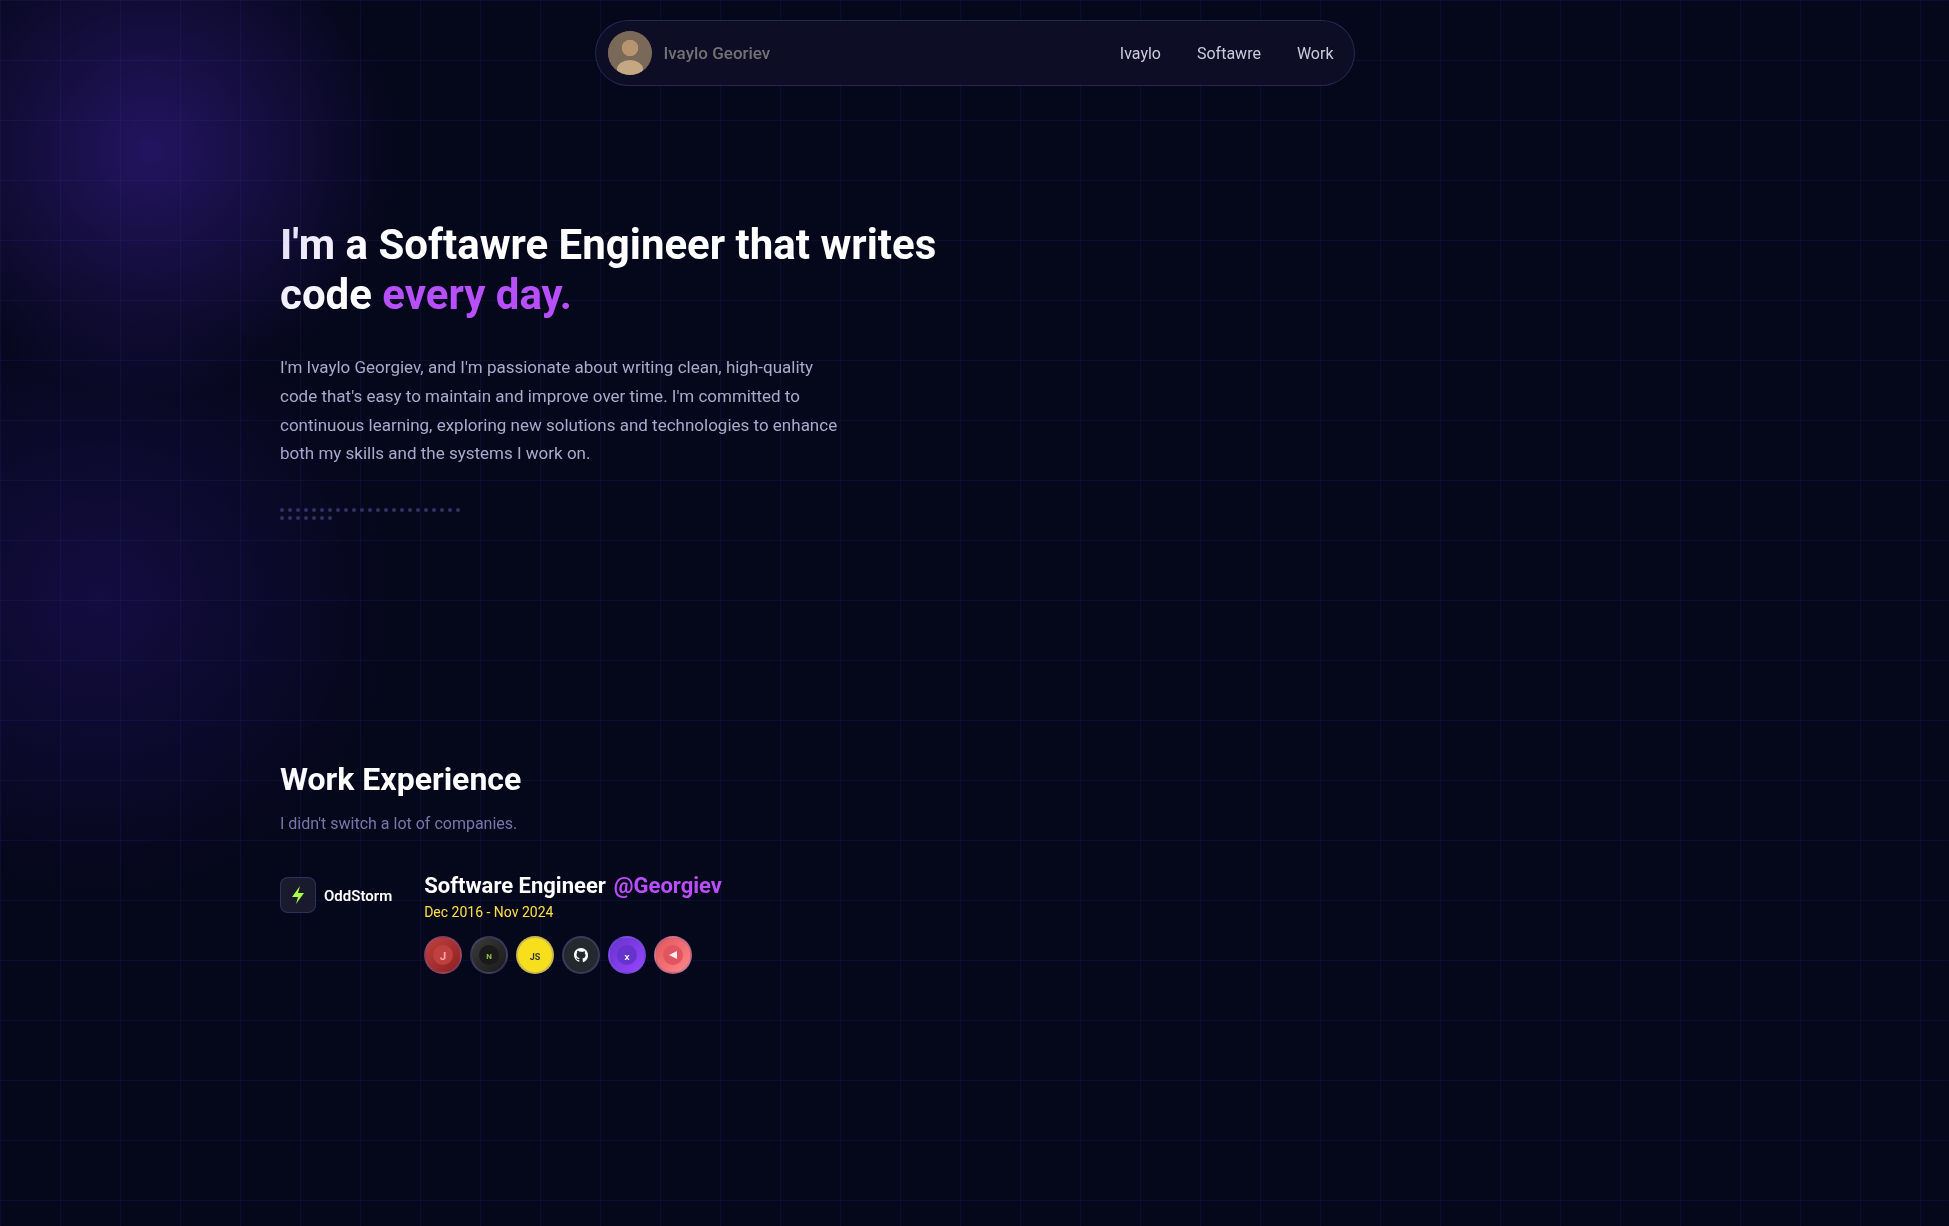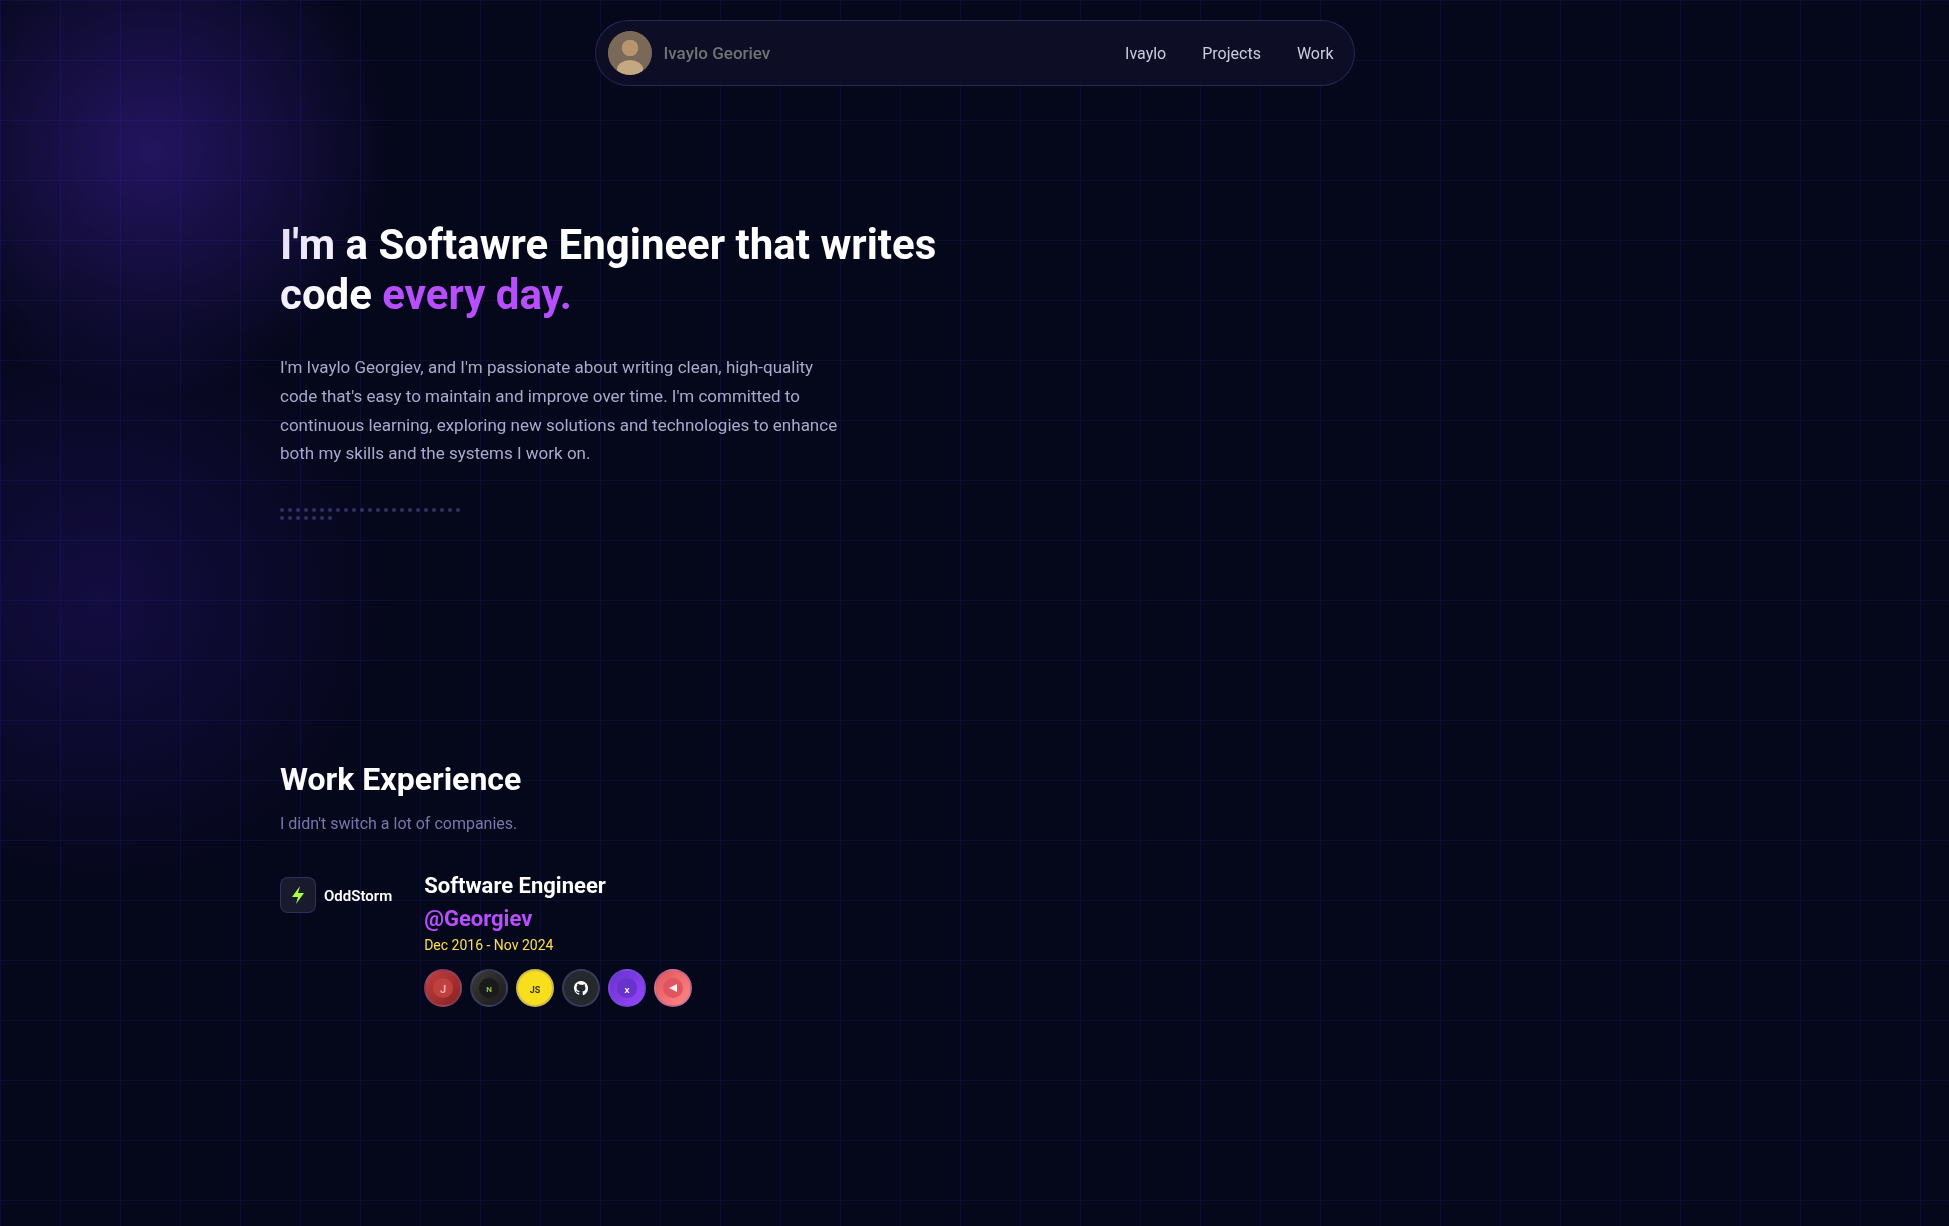--- a/index.html
+++ b/index.html
@@ -212,21 +212,20 @@
 
     .work-details {
       flex: 1;
     }
 
     .work-title-row {
       display: flex;
       align-items: baseline;
       gap: 8px;
       margin-bottom: 6px;
-      flex-direction: column;
     }
 
     .work-position {
       font-size: 22px;
       font-weight: 700;
       color: #ffffff;
     }
 
     .work-company-link {
       font-size: 22px;
@@ -297,21 +296,21 @@
         <circle cx="22" cy="22" r="22" fill="#7a6858"></circle>
         <circle cx="22" cy="17" r="8" fill="#c4a882"></circle>
         <ellipse cx="22" cy="38" rx="13" ry="9" fill="#c4a882"></ellipse>
         <circle cx="22" cy="17" r="8" fill="#b8956e"></circle>
       </svg>
     </div>
     <span class="navbar-name">Ivaylo Georiev</span>
   </div>
   <div class="navbar-links">
     <a class="navbar-link">Ivaylo</a>
-    <a class="navbar-link">Projects</a>
+    <a class="navbar-link">Softawre</a>
     <a class="navbar-link">Work</a>
   </div>
 </nav>
 
 <div class="main-content">
 
   <section class="hero-section">
     <h1 class="hero-title">
       <span>I'm a Softawre Engineer that writes code </span><span class="hero-title-accent">every day.</span>
     </h1>

